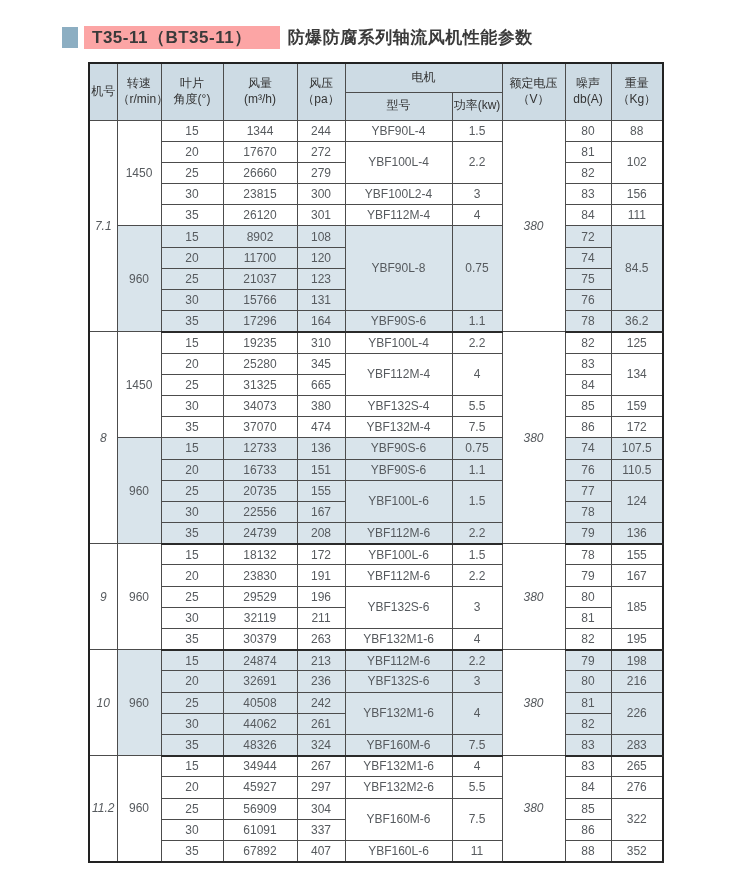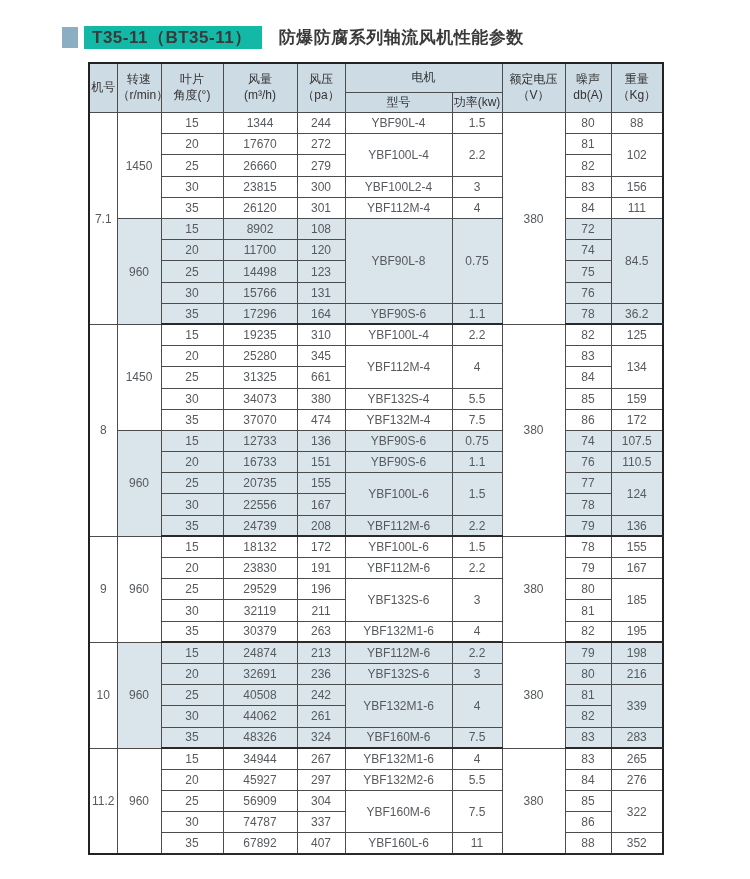--- a/index.html
+++ b/index.html
@@ -3,33 +3,33 @@
 <meta charset="utf-8">
 <style>
   * { box-sizing: border-box; }
   html,body { margin:0; padding:0; background:#ffffff; }
   body { font-family:"Liberation Sans","DejaVu Sans",sans-serif; }
   .page { position:relative; width:750px; height:879px; background:#fff; overflow:hidden; }
 
   .title-row { position:absolute; left:62px; top:26px; display:flex; align-items:center; }
   .bullet { width:16px; height:21px; background:#8caec2; flex:0 0 auto; }
   .page-title { margin:0 0 0 6px; font-size:17px; font-weight:600; color:#3a3a3a; letter-spacing:0.5px; white-space:nowrap; }
-  .page-title .hl { background:#14b8a6; padding:2px 10px 2px 8px; }
-  .page-title .rest { padding-left:17px; }
+  .page-title .hl { background:#fca5a5; padding:2px 28px 2px 8px; }
+  .page-title .rest { padding-left:8px; }
 
   table.spec { position:absolute; left:88px; top:62px; width:574px; border-collapse:collapse; table-layout:fixed;
                border:2px solid #222; }
   .spec th, .spec td { border:1px solid #4c4c4c; text-align:center; vertical-align:middle; overflow:hidden; }
   .spec th { background:#cddbe4; color:#333; font-weight:normal; font-size:12px; line-height:1.3; padding:2px 0; }
   .spec thead tr:first-child th { height:29px; }
-  .spec thead tr:last-child th { height:20px; }
+  .spec thead tr:last-child th { height:28px; }
   .spec td { height:21.2px; font-size:12px; color:#565a5e; padding:0 1px; background:#fff; }
   .spec td.sh { background:#d9e4eb; }
   .spec tr.block-last td { border-bottom:2px solid #2a2a2a; }
-  .spec td.mach, .spec td.volt { background:#fff; }
+  .spec td.mach, .spec td.volt { background:#fff;font-style:italic; }
 </style>
 </head>
 <body>
 
 <div class="page">
   <div class="title-row">
     <span class="bullet"></span>
     <h1 class="page-title"><span class="hl">T35-11（BT35-11）</span><span class="rest">防爆防腐系列轴流风机性能参数</span></h1>
   </div>
 
@@ -246,21 +246,21 @@
           </td>
           <td class="sh">
             <div>74</div>
           </td>
         </tr>
         <tr>
           <td class="sh">
             <div>25</div>
           </td>
           <td class="sh">
-            <div>14498</div>
+            <div>21037</div>
           </td>
           <td class="sh">
             <div>123</div>
           </td>
           <td class="sh">
             <div>75</div>
           </td>
         </tr>
         <tr>
           <td class="sh">
@@ -355,21 +355,21 @@
           </td>
         </tr>
         <tr>
           <td>
             <div>25</div>
           </td>
           <td>
             <div>31325</div>
           </td>
           <td>
-            <div>661</div>
+            <div>665</div>
           </td>
           <td>
             <div>84</div>
           </td>
         </tr>
         <tr>
           <td>
             <div>30</div>
           </td>
           <td>
@@ -706,21 +706,21 @@
           <td rowspan="2" class="sh">
             <div>YBF132M1-6</div>
           </td>
           <td rowspan="2" class="sh">
             <div>4</div>
           </td>
           <td class="sh">
             <div>81</div>
           </td>
           <td rowspan="2" class="sh">
-            <div>339</div>
+            <div>226</div>
           </td>
         </tr>
         <tr>
           <td class="sh">
             <div>30</div>
           </td>
           <td class="sh">
             <div>44062</div>
           </td>
           <td class="sh">
@@ -829,21 +829,21 @@
           </td>
           <td rowspan="2">
             <div>322</div>
           </td>
         </tr>
         <tr>
           <td>
             <div>30</div>
           </td>
           <td>
-            <div>74787</div>
+            <div>61091</div>
           </td>
           <td>
             <div>337</div>
           </td>
           <td>
             <div>86</div>
           </td>
         </tr>
         <tr class="block-last">
           <td>

